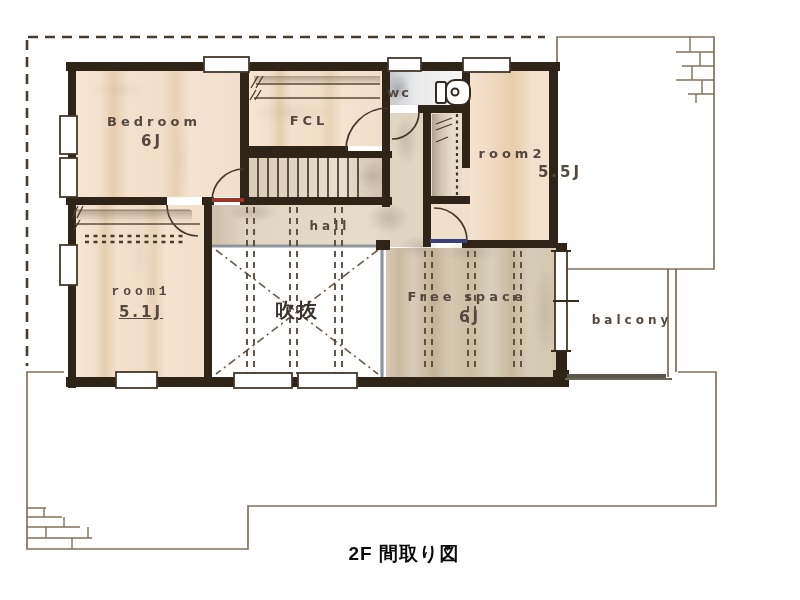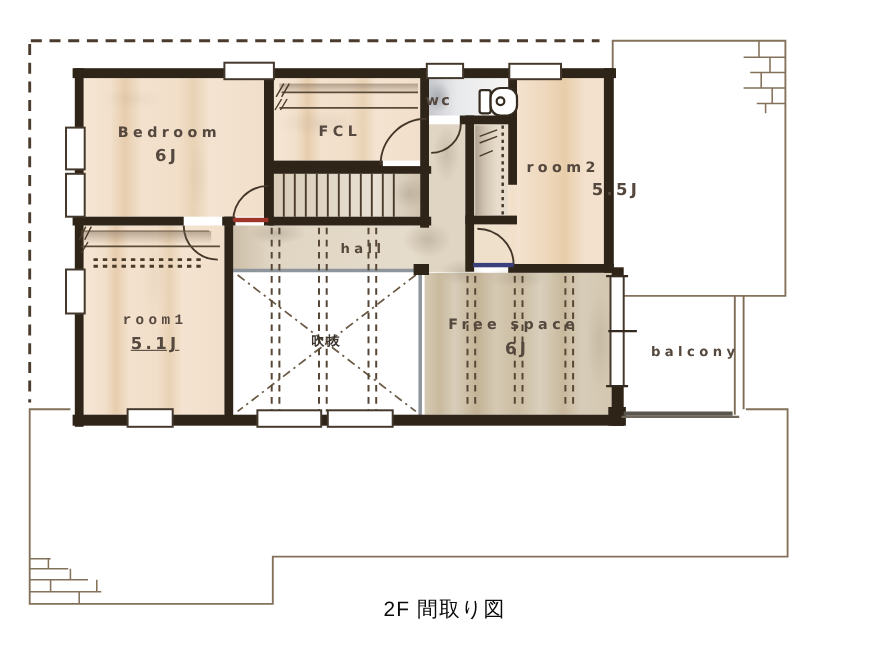--- a/index.html
+++ b/index.html
@@ -9,25 +9,25 @@
   }
   .stage svg{position:absolute;left:0;top:0;}
   .lbl{
     position:absolute;transform:translate(-50%,-50%);
     color:#55483e;font-weight:bold;white-space:nowrap;
     font-family:"DejaVu Sans",sans-serif;
   }
   .room-name{font-size:13px;letter-spacing:4px;}
   .room-size{font-size:15px;letter-spacing:3px;}
   .small-name{font-size:12px;letter-spacing:4px;}
-  .jp{font-size:12px;letter-spacing:2px;color:#39332c;}
+  .jp{font-size:20px;letter-spacing:2px;color:#39332c;}
   .caption{
     position:absolute;transform:translate(-50%,-50%);
     font-family:"Liberation Sans","DejaVu Sans",sans-serif;
-    font-weight:normal;font-size:19px;color:#0a0a0a;letter-spacing:1px;white-space:nowrap;
+    font-weight:bold;font-size:19px;color:#0a0a0a;letter-spacing:1px;white-space:nowrap;
   }
 </style>
 </head>
 <body>
 
 <div class="stage">
 
 <svg width="800" height="600" viewBox="0 0 800 600">
   <defs>
     <linearGradient id="gBeige" x1="0" y1="0" x2="1" y2="0">

